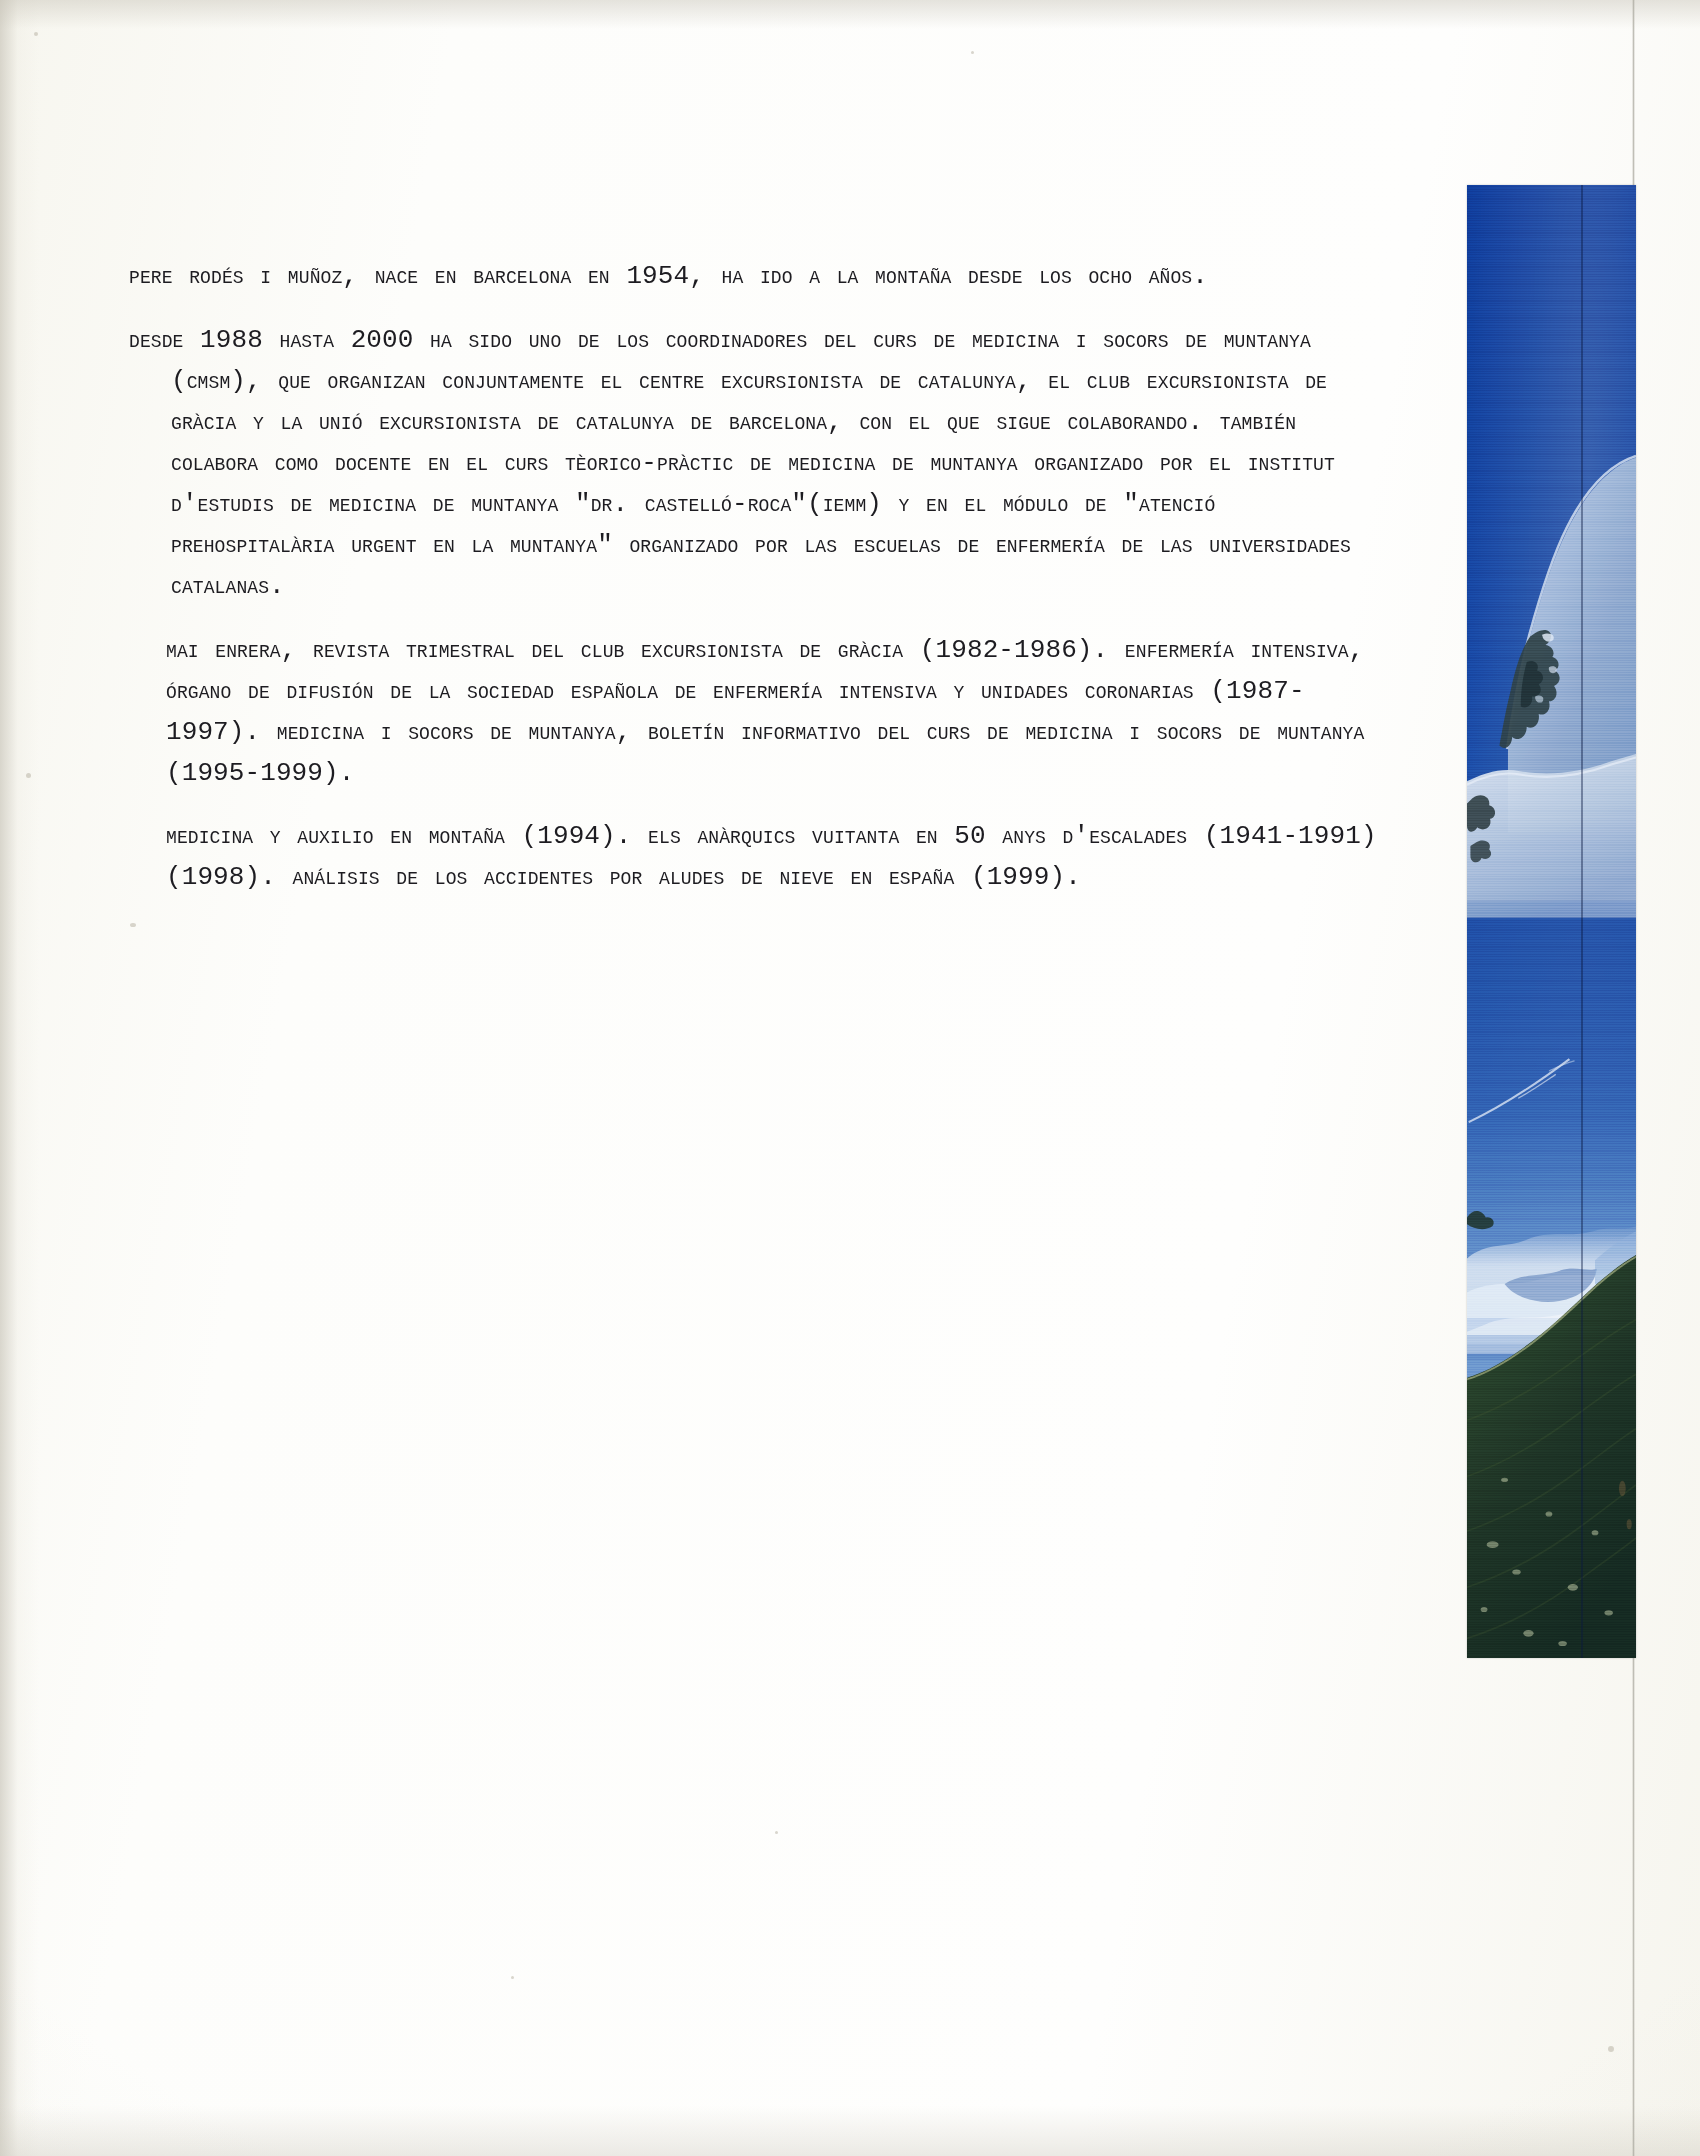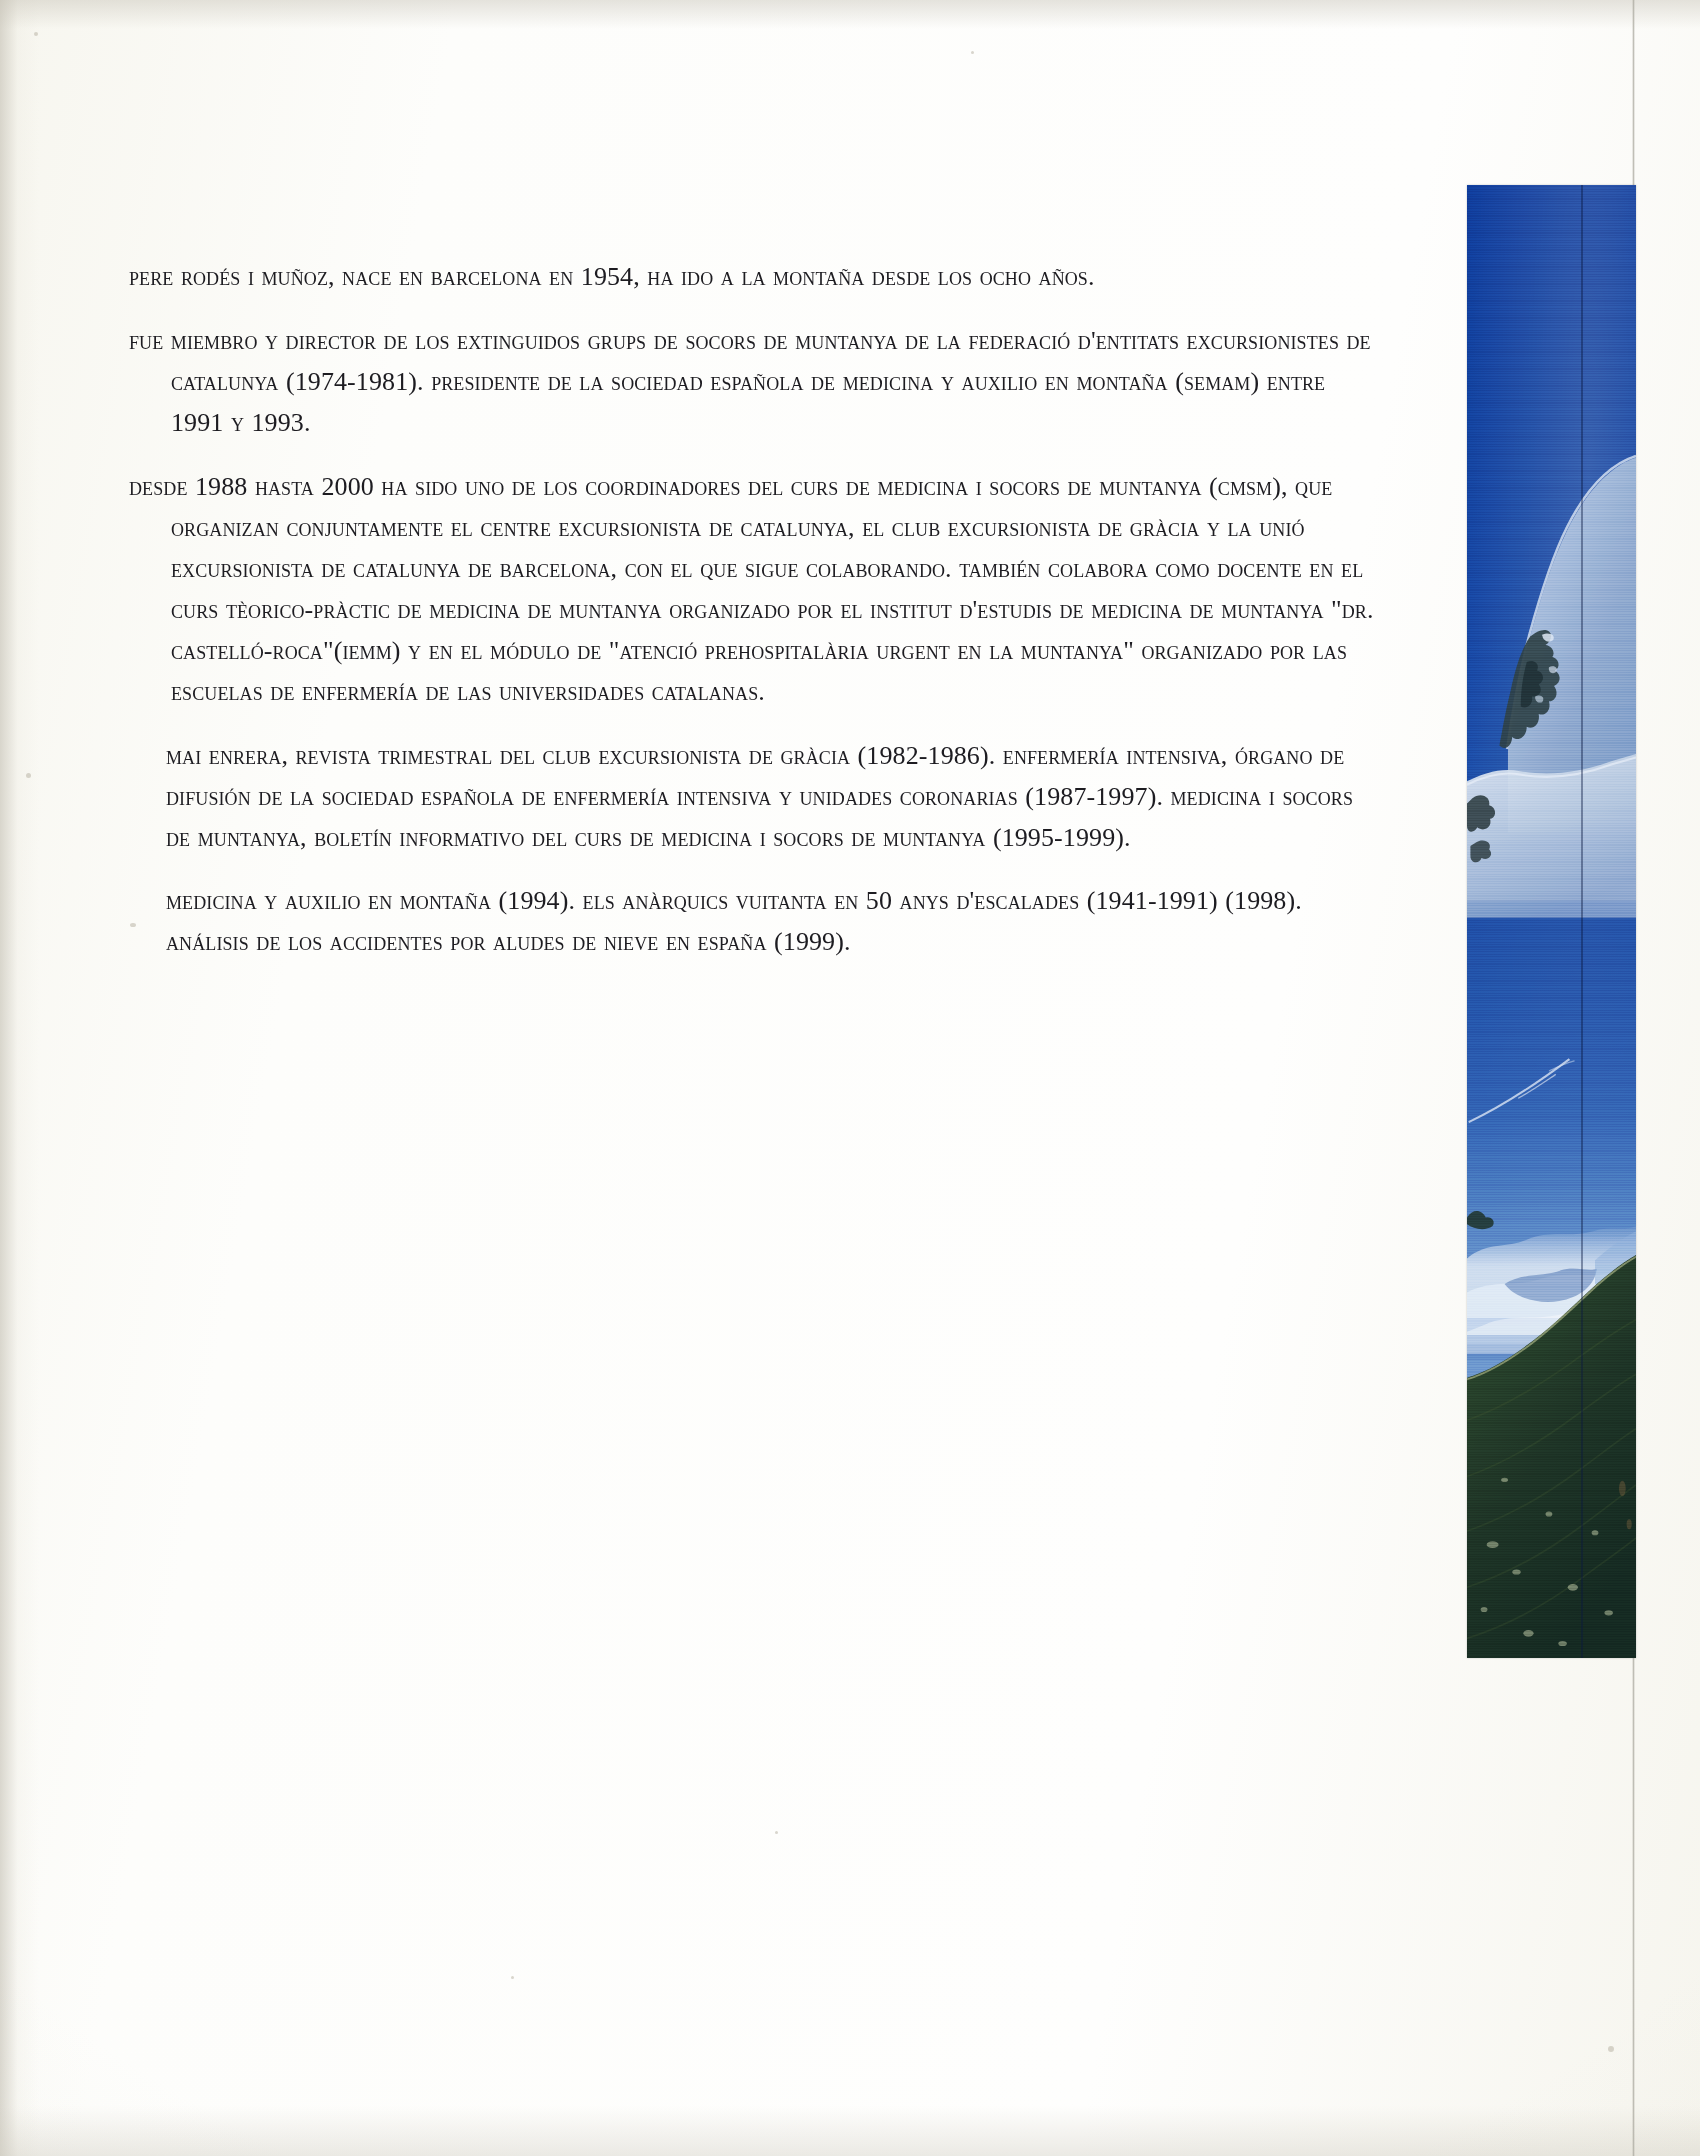--- a/index.html
+++ b/index.html
@@ -99,20 +99,21 @@
     margin: 0 0 23px 0;
     font-size: 26px;
     line-height: 41px;
     color: #1d1c21;
     font-variant: small-caps;
     text-transform: lowercase;
     letter-spacing: 0.1px;
     padding-left: 42px;
     text-indent: -42px;
     word-spacing: 0.9px;
+    font-family: Liberation Mono, monospace;
   }
   p.para.lead { padding-left: 0; text-indent: 0; }
   p.para.nested {
     padding-left: 37px;
     text-indent: 0;
     margin-bottom: 22px;
   }
   p.para.tight { margin-bottom: 20.4px; }
 </style>
 </head>
@@ -265,21 +266,20 @@
   </div>
 
   <div class="text-col">
 
     <p class="para lead">Pere Rodés i Muñoz, nace en Barcelona en 1954, ha ido a la montaña desde los ocho años.</p>
 
 
 
 
 
-    <p class="para">Fue miembro y director de los extinguidos Grups de Socors de Muntanya de la Federació d'Entitats Excursionistes de Catalunya (1974-1981). Presidente de la  Sociedad Española de Medicina y Auxilio en Montaña (SEMAM) entre 1991 y 1993.</p>
 
     <p class="para">Desde 1988 hasta 2000 ha sido uno de los coordinadores del Curs de Medicina i Socors de Muntanya (CMSM), que organizan conjuntamente el Centre Excursionista de Catalunya, el Club Excursionista de Gràcia  y la Unió Excursionista de Catalunya de Barcelona, con el que sigue colaborando. También colabora como docente en el Curs tèorico-pràctic de Medicina de Muntanya organizado por el Institut d'Estudis de Medicina de Muntanya "Dr. Castelló-Roca"(IEMM) y en el módulo de "Atenció Prehospitalària  Urgent en la Muntanya" organizado por las Escuelas de Enfermería de las Universidades catalanas.</p>
 
 
     <p class="para nested">Mai Enrera, revista trimestral del Club Excursionista de Gràcia (1982-1986). Enfermería Intensiva, órgano de difusión de la Sociedad Española de Enfermería Intensiva y Unidades coronarias (1987-1997). Medicina i Socors de Muntanya, boletín informativo del Curs de medicina i Socors de Muntanya (1995-1999).</p>
 
 
     <p class="para nested">Medicina y Auxilio en Montaña (1994). Els anàrquics vuitanta en 50 anys d'escalades (1941-1991) (1998). Análisis de los accidentes por aludes de nieve en España (1999).</p>
 
   </div>

